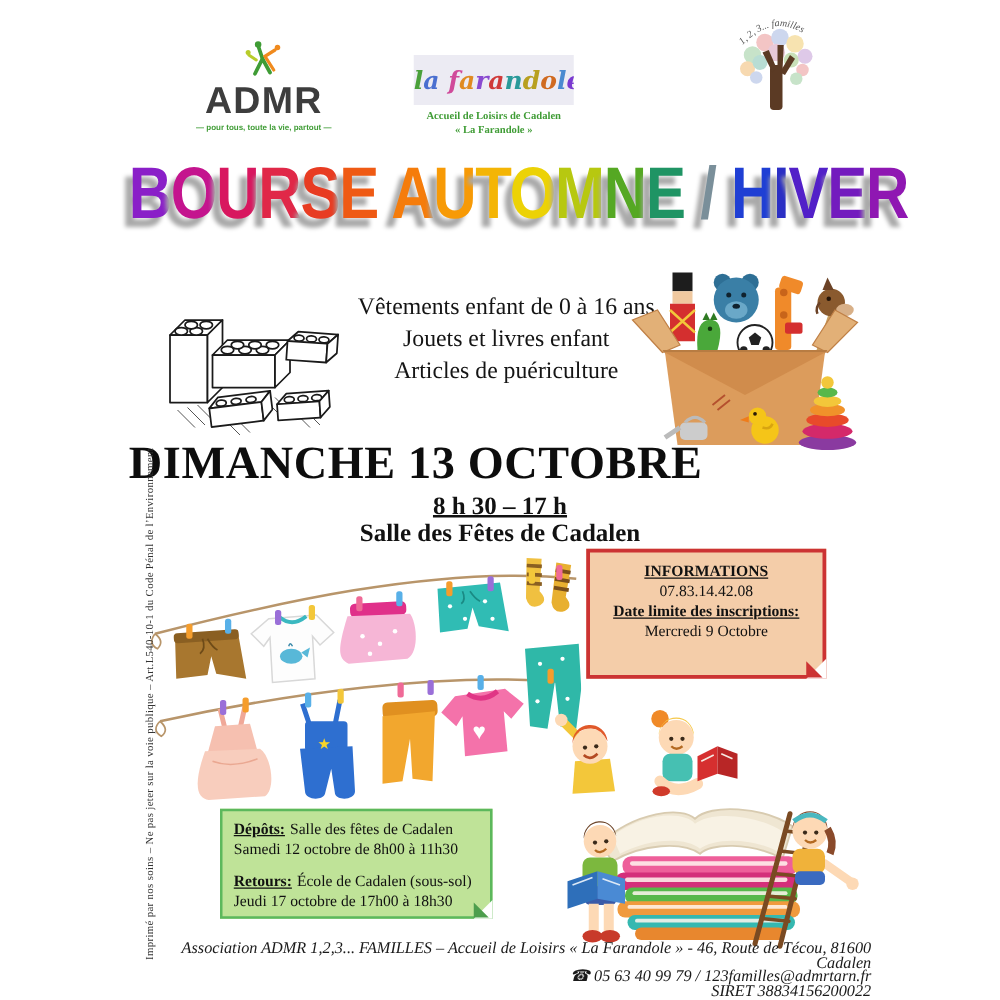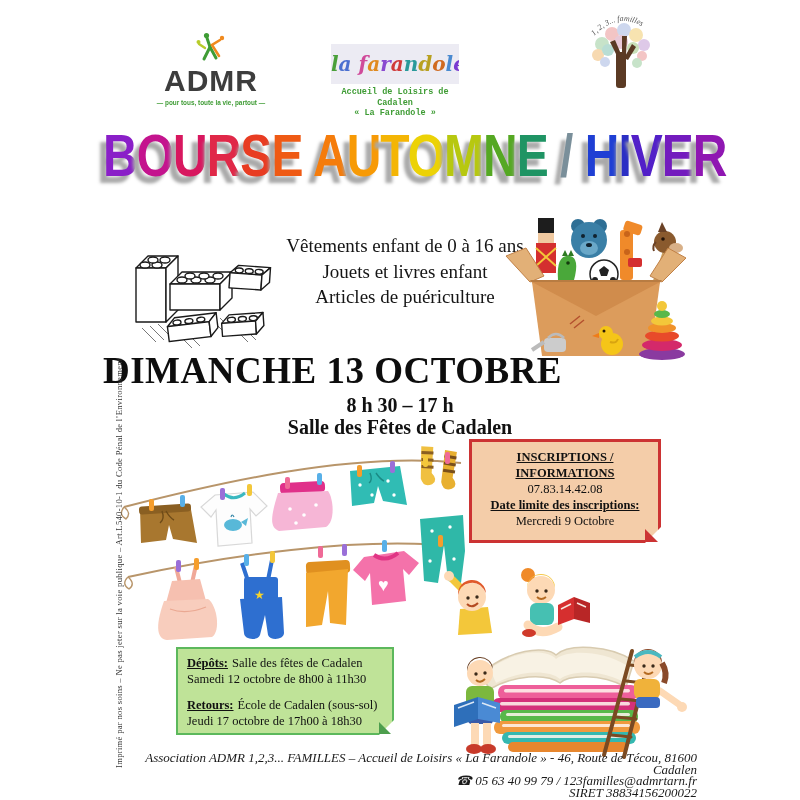--- a/index.html
+++ b/index.html
@@ -9,34 +9,34 @@
 
   
   .admr{left:141px;top:30px;width:140px;text-align:center;}
   .admr-row{display:flex;align-items:center;justify-content:center;gap:2px;flex-direction:column;}
   .admr-name{font-family:"Liberation Sans",sans-serif;font-weight:bold;font-size:30px;color:#3d3d3d;letter-spacing:1px;}
   .admr-tag{font-family:"Liberation Sans",sans-serif;font-size:6.4px;font-weight:bold;color:#3f9c35;margin-top:1px;white-space:nowrap;}
 
   .farandole{left:331px;top:44px;width:128px;text-align:center;}
   .farandole-art{background:#ecebf3;height:40px;line-height:40px;font-family:"DejaVu Serif",serif;
                  font-style:italic;font-weight:bold;font-size:20px;white-space:nowrap;overflow:hidden;}
-  .farandole-cap{font-family:Liberation Mono, monospace;font-weight:bold;color:#3f9c35;font-size:8.5px;line-height:10.5px;margin-top:3px;}
+  .farandole-cap{font-family:Liberation Serif, serif;font-weight:bold;color:#3f9c35;font-size:8.5px;line-height:10.5px;margin-top:3px;}
 
   .tree{left:578px;top:2px;width:86px;height:88px;}
 
   
   .title{left:103px;top:122px;width:594px;height:90px;text-align:center;
          font-family:"Liberation Sans",sans-serif;font-weight:800;font-size:48px;letter-spacing:-1px;
          transform:scaleY(1.22);transform-origin:50% 0;white-space:nowrap;
          text-shadow:-6px 6px 3px #a9a9a9;}
 
   .intro{left:223px;top:233px;width:364px;text-align:center;font-size:19px;line-height:25.5px;color:#151515;}
 
   .event-date{left:103px;top:349px;width:594px;text-align:left;font-weight:bold;font-size:37px;color:#0d0d0d;letter-spacing:.5px;}
-  .event-hours{left:103px;top:394px;width:594px;text-align:center;font-weight:bold;font-size:20px;}
+  .event-hours{left:103px;top:394px;width:594px;text-align:center;font-weight:bold;font-size:20px;text-decoration:underline;}
   .event-place{left:103px;top:416px;width:594px;text-align:center;font-weight:bold;font-size:20px;}
 
   
   .notebox{box-sizing:border-box;border-style:solid;}
   .inscriptions{left:469px;top:439px;width:192px;height:104px;border-width:3px;
                 text-align:center;padding:7px 3px;font-size:12.5px;line-height:16px;}
   .depots{left:154px;top:647px;width:218px;height:88px;border-width:2px;
           padding:6px 9px;font-size:12.5px;line-height:16px;margin-left:22px;}
   .u{font-weight:bold;text-decoration:underline;}
   .lbl{margin-right:4px;}
@@ -249,21 +249,20 @@
       <ellipse cx="162" cy="122" rx="8" ry="4" fill="#58b84a"></ellipse>
       <circle cx="162" cy="114" r="5" fill="#f3c73a"></circle>
     </g>
   </svg>
 
   <div class="abs event-date">DIMANCHE 13 OCTOBRE</div>
   <div class="abs event-hours">8 h 30 – 17 h</div>
   <div class="abs event-place">Salle des Fêtes de Cadalen</div>
 
   <div class="abs notebox inscriptions" style="background: rgb(244, 205, 169); border-color: rgb(204, 51, 51);">
-    <div class="u">INSCRIPTIONS /</div>
     <div class="u">INFORMATIONS</div>
     <div>07.83.14.42.08</div>
     <div class="u">Date limite des inscriptions:</div>
     <div>Mercredi 9 Octobre</div>
     <div class="fold fold-cover"></div>
     <div class="fold fold-red"></div>
   </div>
 
   <svg class="abs" style="left:120px;top:433px" width="345" height="208" viewBox="0 0 345 208">
     <g stroke="#b8956a" stroke-width="2" fill="none">

